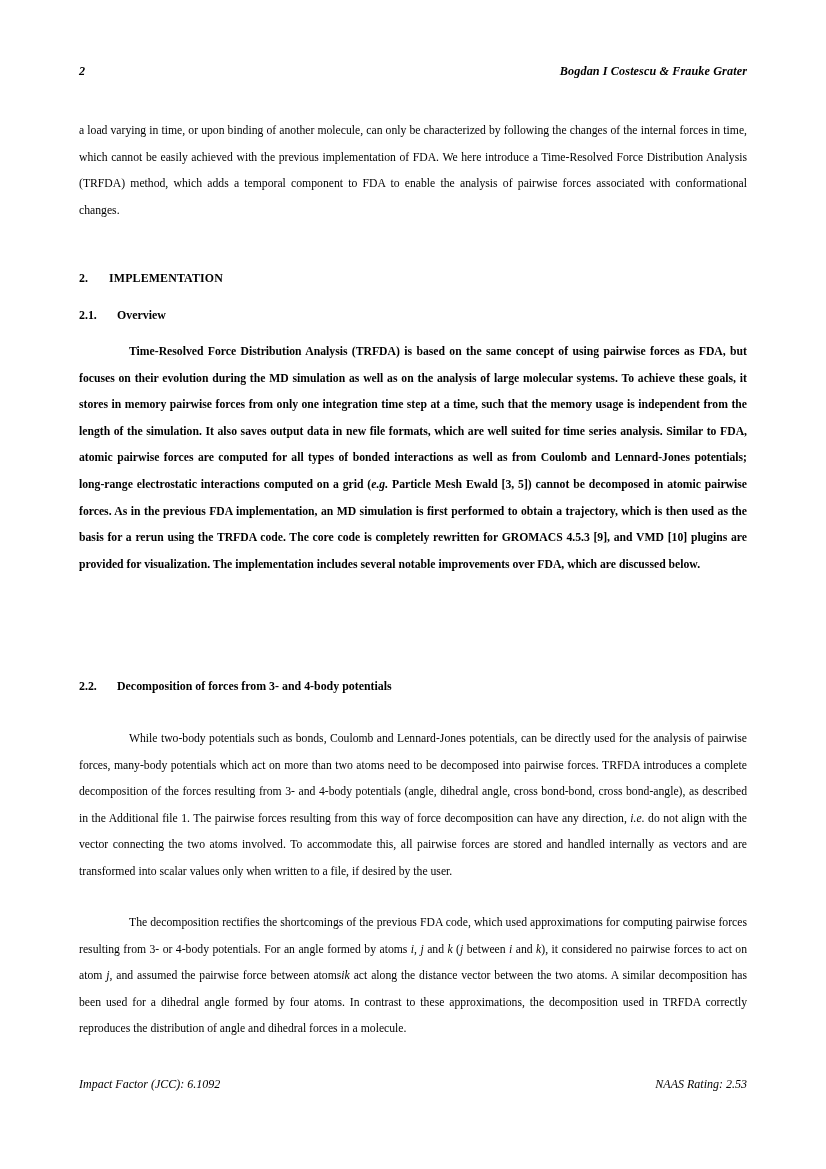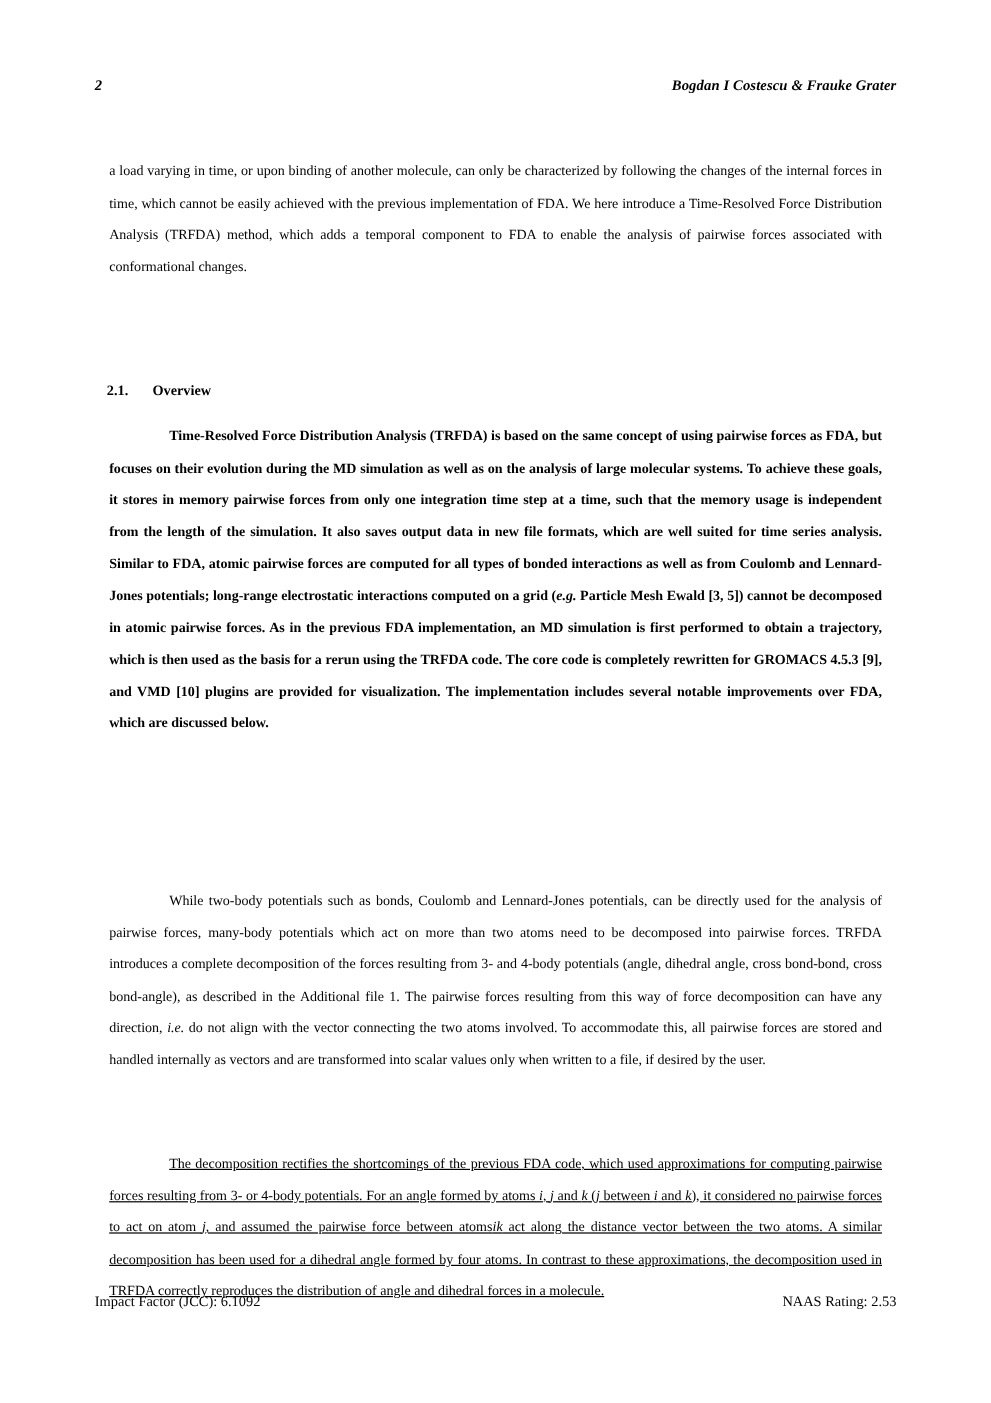--- a/index.html
+++ b/index.html
@@ -35,42 +35,42 @@
   .runhead .page-no { }
   .runhead .authors { }
 
   
   .body-block {
     position: absolute;
     left: 79px;
     width: 668px;
   }
   p.para {
-    margin: 12px;
+    margin: 0;
     font-size: 11.7px;
     line-height: 26.6px;
     text-align: justify;
     text-justify: inter-word;
     hyphens: none;
   }
   p.indent {
     text-indent: 50px;
   }
   .it { font-style: italic; }
 
   
   .h-sec {
     margin: 0;
     font-size: 11.9px;
     font-weight: bold;
     line-height: 20px;
     letter-spacing: 0.15px;
   }
   .h-sub {
-    margin: 10px;
+    margin: 0;
     font-size: 11.9px;
     font-weight: bold;
     line-height: 20px;
   }
   .h-num {
     display: inline-block;
     min-width: 30px;
   }
   .h-num-wide {
     display: inline-block;
@@ -80,53 +80,64 @@
   
   .footer {
     position: absolute;
     left: 79px;
     right: 79px;
     top: 1077px;
     display: flex;
     justify-content: space-between;
     align-items: flex-start;
     font-size: 12px;
+    font-style: italic;
   }
 </style>
 </head>
 <body>
 
 <div class="page">
 
   <div class="runhead">
     <span class="page-no">2</span>
     <span class="authors">Bogdan I Costescu &amp; Frauke Grater</span>
   </div>
 
   <div class="body-block" style="top:118px;">
     <p class="para">a load varying in time, or upon binding of another molecule, can only be characterized by following the changes of the internal forces in time, which cannot be easily achieved with the previous implementation of FDA. We here introduce a Time-Resolved Force Distribution Analysis (TRFDA) method, which adds a temporal component to FDA to enable the analysis of pairwise forces associated with conformational changes.</p>
   </div>
 
+  <div class="body-block" style="top:268px;">
+    <p class="h-sec">
+      <span class="h-num">2.</span><span>IMPLEMENTATION</span>
+    </p>
+  </div>
 
   <div class="body-block" style="top:305px;">
     <p class="h-sub">
       <span class="h-num-wide">2.1.</span><span>Overview</span>
     </p>
   </div>
 
   <div class="body-block" style="top:339px;font-weight:bold;">
     <p class="para indent"><span>Time-Resolved Force Distribution Analysis (TRFDA) is based on the same concept of using pairwise forces as FDA, but focuses on their evolution during the MD simulation as well as on the analysis of large molecular systems. To achieve these goals, it stores in memory pairwise forces from only one integration time step at a time, such that the memory usage is independent from the length of the simulation. It also saves output data in new file formats, which are well suited for time series analysis. Similar to FDA, atomic pairwise forces are computed for all types of bonded interactions as well as from Coulomb and Lennard-Jones potentials; long-range electrostatic interactions computed on a grid (</span><span class="it">e.g.</span><span> Particle Mesh Ewald [3, 5]) cannot be decomposed in atomic pairwise forces. As in the previous FDA implementation, an MD simulation is first performed to obtain a trajectory, which is then used as the basis for a rerun using the TRFDA code. The core code is completely rewritten for GROMACS 4.5.3 [9], and VMD [10] plugins are provided for visualization. The implementation includes several notable improvements over FDA, which are discussed below.</span></p>
   </div>
 
+  <div class="body-block" style="top:676px;">
+    <p class="h-sub">
+      <span class="h-num-wide">2.2.</span><span>Decomposition of forces from 3- and 4-body potentials</span>
+    </p>
+  </div>
 
   <div class="body-block" style="top:726px;">
     <p class="para indent"><span>While two-body potentials such as bonds, Coulomb and Lennard-Jones potentials, can be directly used for the analysis of pairwise forces, many-body potentials which act on more than two atoms need to be decomposed into pairwise forces. TRFDA introduces a complete decomposition of the forces resulting from 3- and 4-body potentials (angle, dihedral angle, cross bond-bond, cross bond-angle), as described in the Additional file 1. The pairwise forces resulting from this way of force decomposition can have any direction, </span><span class="it">i.e.</span><span> do not align with the vector connecting the two atoms involved. To accommodate this, all pairwise forces are stored and handled internally as vectors and are transformed into scalar values only when written to a file, if desired by the user.</span></p>
   </div>
 
-  <div class="body-block" style="top:945px;text-decoration:underline;">
+  <div class="body-block" style="top:910px;">
     <p class="para indent"><span>The decomposition rectifies the shortcomings of the previous FDA code, which used approximations for computing pairwise forces resulting from 3- or 4-body potentials. For an angle formed by atoms </span><span class="it">i</span><span>, </span><span class="it">j</span><span> and </span><span class="it">k</span><span> (</span><span class="it">j</span><span> between </span><span class="it">i</span><span> and </span><span class="it">k</span><span>), it considered no pairwise forces to act on atom </span><span class="it">j</span><span>, and assumed the pairwise force between atoms</span><span class="it">ik</span><span> act along the distance vector between the two atoms. A similar decomposition has been used for a dihedral angle formed by four atoms. In contrast to these approximations, the decomposition used in TRFDA correctly reproduces the distribution of angle and dihedral forces in a molecule.</span></p>
   </div>
 
   <div class="footer">
     <span>Impact Factor (JCC): 6.1092</span>
     <span>NAAS Rating: 2.53</span>
   </div>
 
 </div>
 

